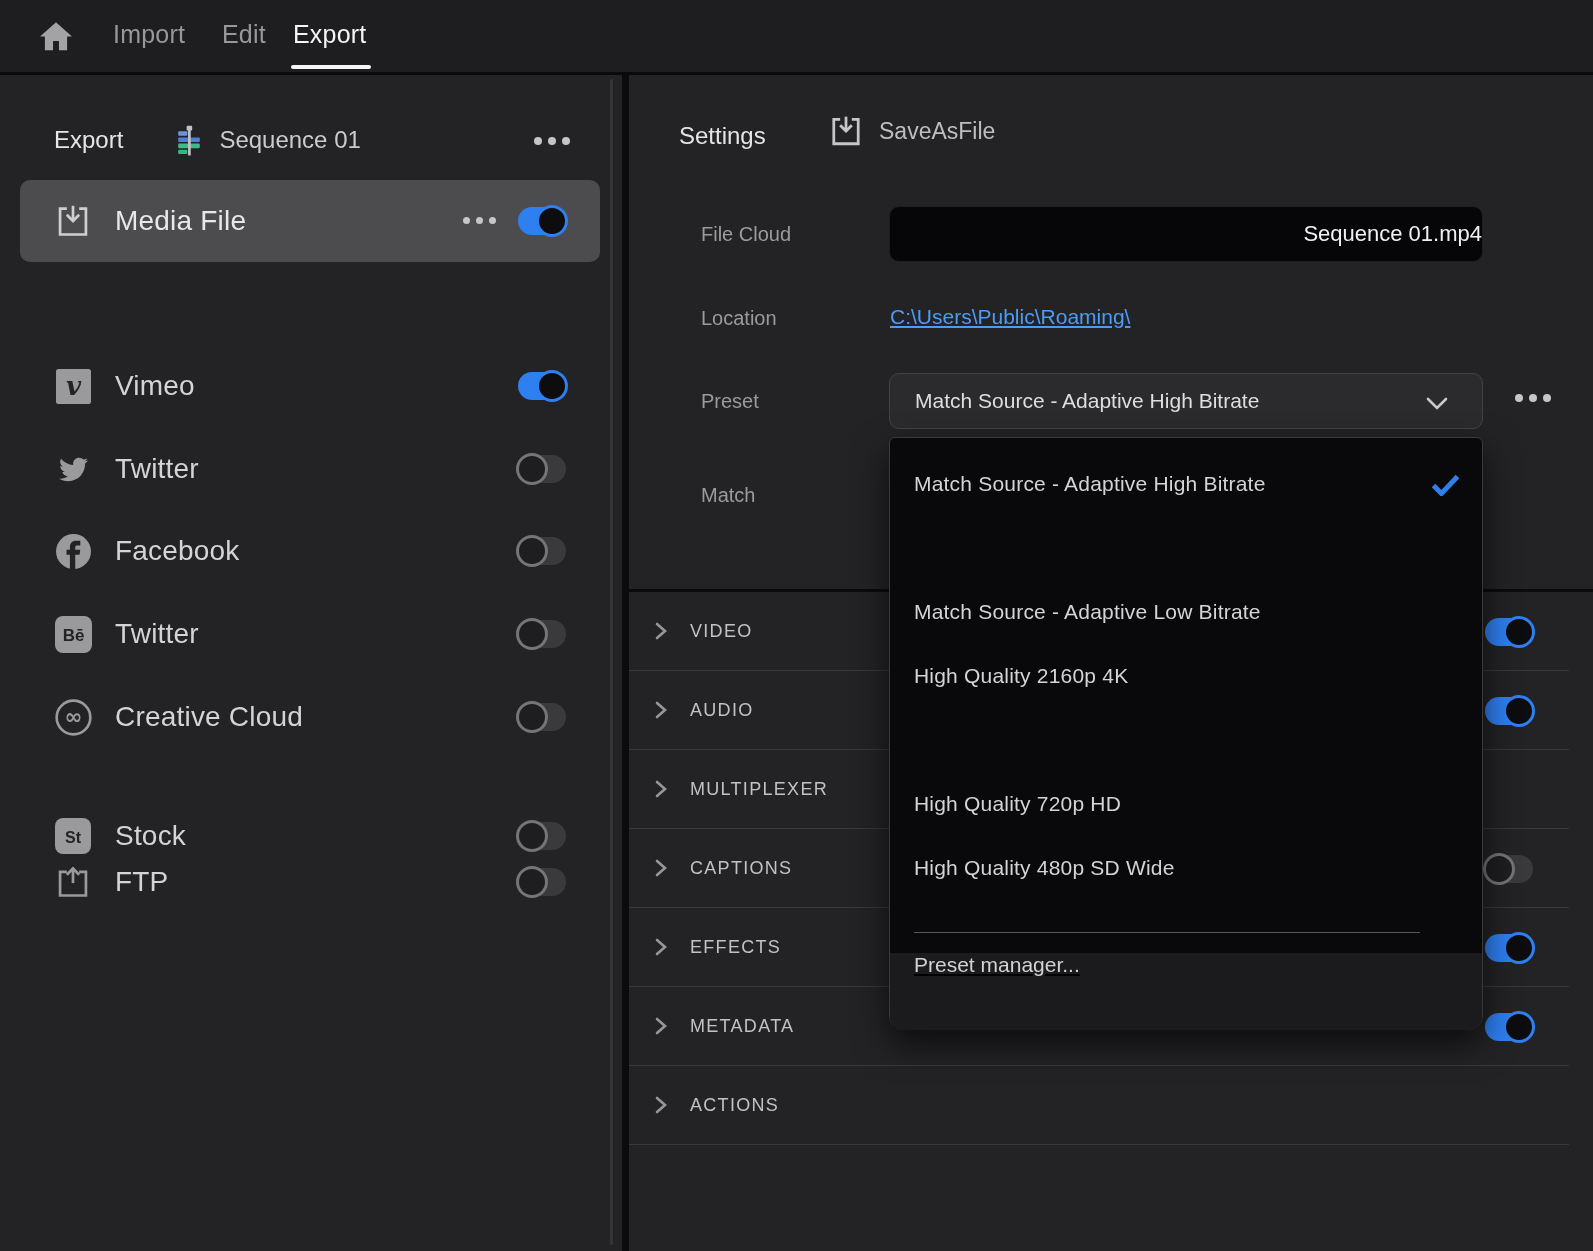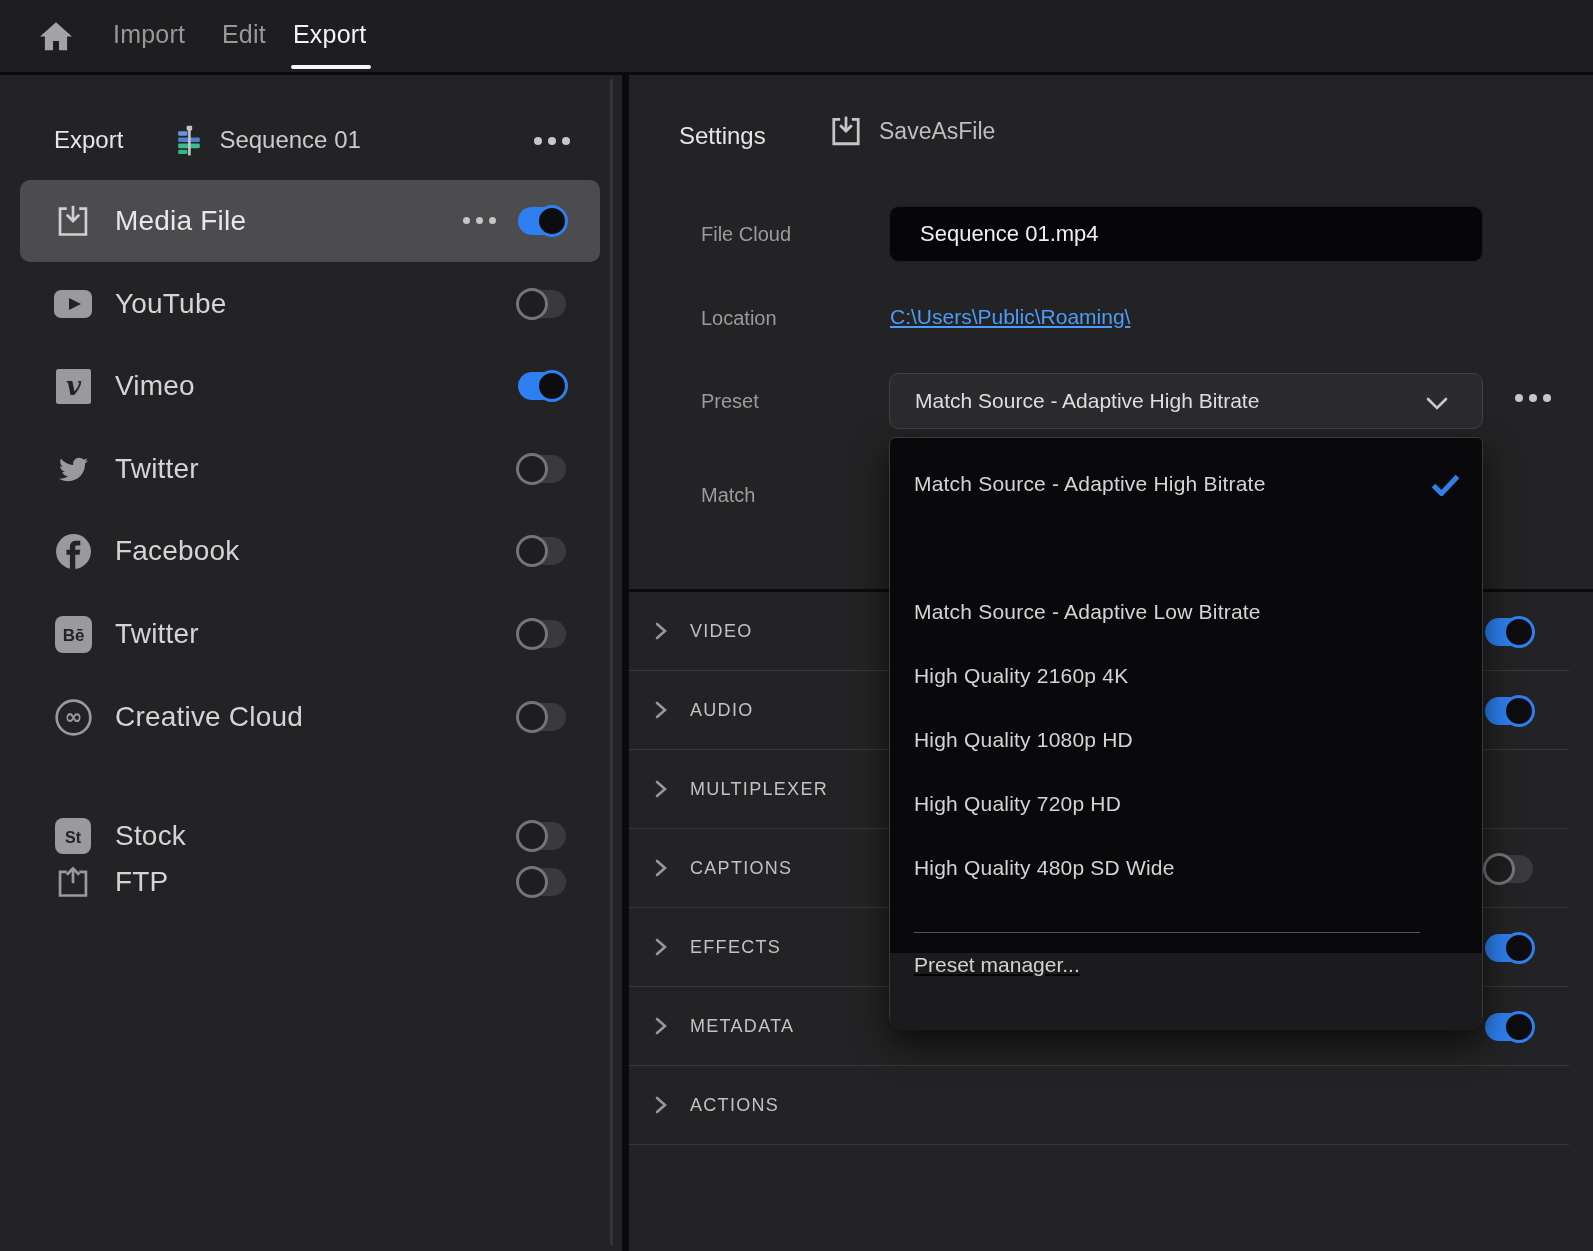--- a/index.html
+++ b/index.html
@@ -50,21 +50,21 @@
 
   
   .main{position:absolute;left:629px;top:75px;width:964px;height:1176px;background:#232325;}
   .settings-title{position:absolute;left:50px;top:47px;font-size:24px;color:#e4e4e6;font-weight:400;}
   .saveas-btn{position:absolute;left:200px;top:40px;display:flex;align-items:center;gap:16px;cursor:pointer;}
   .saveas-label{font-size:23px;color:#bebec0;font-weight:300;}
 
   .field-label{position:absolute;left:72px;font-size:20px;color:#9b9b9d;font-weight:300;}
   .filename-input{position:absolute;left:260px;top:131px;width:594px;height:56px;box-sizing:border-box;
       background:#060608;border:1px solid #1e1e20;border-radius:10px;color:#f0f0f2;font-size:22px;
-      padding:0 0 0 30px;font-family:inherit;font-weight:400;outline:none;}
+      padding:0 0 0 30px;font-family:inherit;font-weight:400;outline:none;text-align:right;}
   .location-link{position:absolute;left:261px;top:230px;font-size:21px;font-weight:300;color:#4b9cf8;
       text-decoration:underline;cursor:pointer;}
   .preset-select{position:absolute;left:260px;top:298px;width:594px;height:56px;box-sizing:border-box;
       background:#2b2b2d;border:1px solid #424244;border-radius:10px;display:flex;align-items:center;cursor:pointer;}
   .preset-select-label{margin-left:25px;font-size:21px;color:#dedee0;font-weight:300;}
   .preset-select .chev{position:absolute;right:34px;top:23px;}
   .preset-more{position:absolute;left:886px;top:319px;}
 
   .settings-sep{position:absolute;left:0;top:514px;width:964px;height:3px;background:#0b0b0d;}
 
@@ -145,32 +145,20 @@
       <div class="dots">
           <span></span>
           <span></span>
           <span></span>
         </div>
       <div class="toggle on">
           <div class="knob"></div>
         </div>
     </div>
 
-    <div class="dest-row" style="top:188px;">
-      <span class="dest-icon">
-        <svg width="38" height="28" viewBox="0 0 38 28">
-          <rect width="38" height="28" rx="7" fill="#9a9a9c"></rect>
-          <polygon points="15,8 27,14 15,20" fill="#232325"></polygon>
-        </svg>
-      </span>
-      <span class="dest-label">YouTube</span>
-      <div class="toggle off">
-          <div class="knob"></div>
-        </div>
-    </div>
 
     <div class="dest-row" style="top:270px;">
       <span class="dest-icon">
         <svg width="35" height="35" viewBox="0 0 35 35">
           <rect width="35" height="35" rx="2.5" fill="#9a9a9c"></rect>
           <text x="17.5" y="26" text-anchor="middle" font-size="26" font-style="italic" font-weight="bold" font-family="'DejaVu Serif',serif" fill="#232325">v</text>
         </svg>
       </span>
       <span class="dest-label">Vimeo</span>
       <div class="toggle on">
@@ -388,23 +376,20 @@
               <path d="M2.5 11.5 L10.5 19.5 L26.5 2.5"></path>
             </svg>
         </span>
       </div>
       <div class="menu-item" style="top:142px;">
         <span class="menu-item-label">Match Source - Adaptive Low Bitrate</span>
       </div>
       <div class="menu-item" style="top:206px;">
         <span class="menu-item-label">High Quality 2160p 4K</span>
       </div>
-      <div class="menu-item" style="top:270px;">
-        <span class="menu-item-label">High Quality 1080p HD</span>
-      </div>
       <div class="menu-item" style="top:334px;">
         <span class="menu-item-label">High Quality 720p HD</span>
       </div>
       <div class="menu-item" style="top:398px;">
         <span class="menu-item-label">High Quality 480p SD Wide</span>
       </div>
 
       <div class="menu-divider"></div>
 
       <div class="menu-footer">

